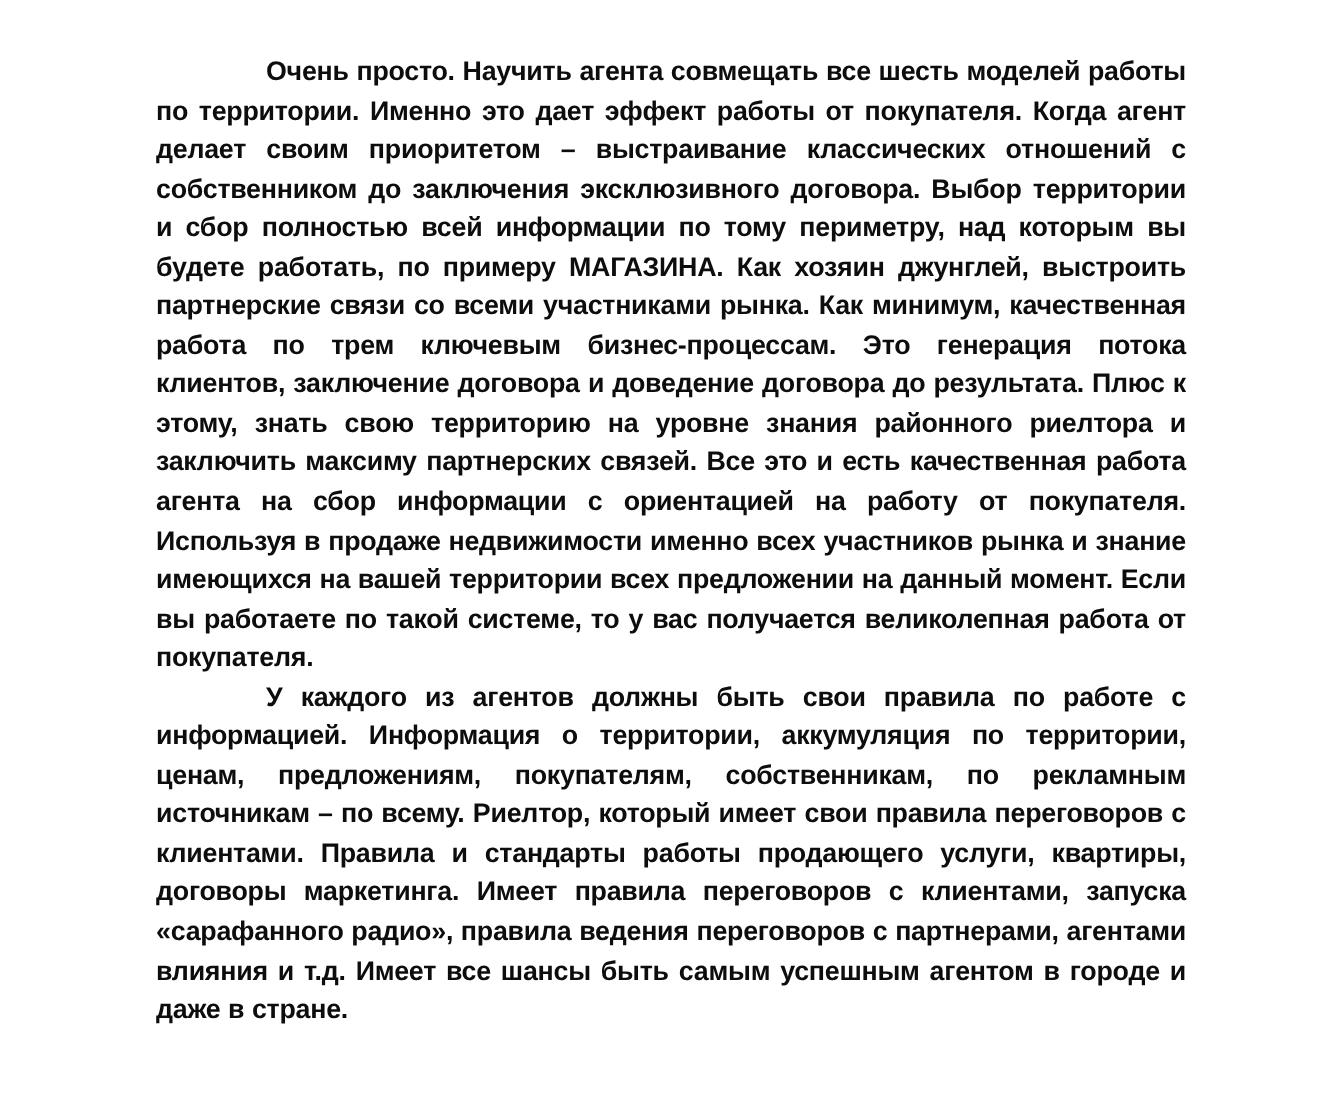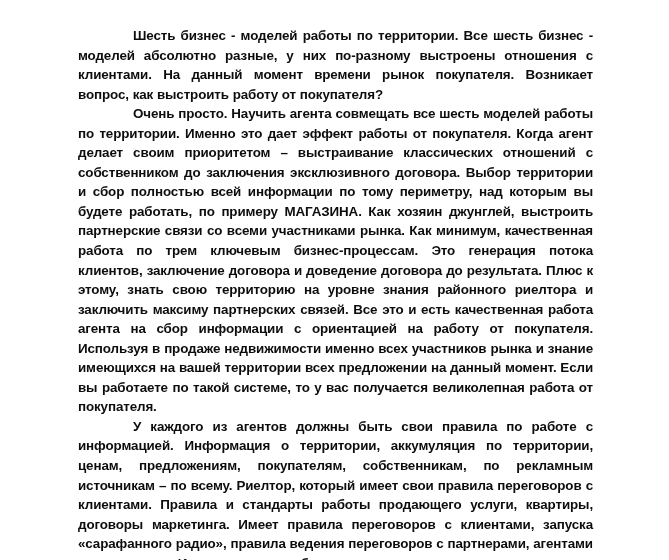--- a/index.html
+++ b/index.html
@@ -43,18 +43,17 @@
   }
   .para:last-child {
     text-align: justify;
   }
 </style>
 </head>
 <body>
 
 <div id="page">
   <div id="doc-body">
-    <p class="para">Шесть бизнес - моделей работы по территории. Все шесть бизнес - моделей абсолютно разные,  у них по-разному выстроены отношения с клиентами. На данный момент времени рынок покупателя. Возникает вопрос, как выстроить работу от покупателя?</p>
     <p class="para">Очень просто. Научить агента совмещать все шесть  моделей работы по территории. Именно это дает эффект работы от покупателя. Когда агент делает своим приоритетом – выстраивание классических отношений с собственником до заключения эксклюзивного договора. Выбор территории и сбор полностью всей информации по тому периметру, над которым вы будете работать, по примеру МАГАЗИНА. Как хозяин джунглей, выстроить партнерские связи со всеми участниками рынка. Как минимум, качественная работа  по трем ключевым бизнес-процессам.  Это генерация потока клиентов, заключение договора и доведение договора до результата. Плюс к этому, знать  свою территорию на уровне знания районного риелтора  и  заключить максиму партнерских связей. Все это и есть качественная работа агента на сбор информации с ориентацией на работу от покупателя. Используя в продаже недвижимости именно всех участников рынка и знание имеющихся на вашей территории всех предложении на данный момент. Если вы работаете по такой системе, то у вас получается великолепная работа от покупателя.</p>
     <p class="para">У каждого из агентов должны быть свои правила по работе с информацией. Информация о территории, аккумуляция по территории, ценам, предложениям, покупателям, собственникам, по рекламным источникам – по всему. Риелтор, который имеет свои правила переговоров с клиентами. Правила и стандарты работы продающего услуги, квартиры, договоры маркетинга. Имеет правила переговоров с  клиентами, запуска «сарафанного радио», правила ведения переговоров с партнерами, агентами влияния и т.д. Имеет все шансы быть самым успешным агентом в городе и даже в стране.</p>
 
   </div>
 </div>
 
 </body></html>

